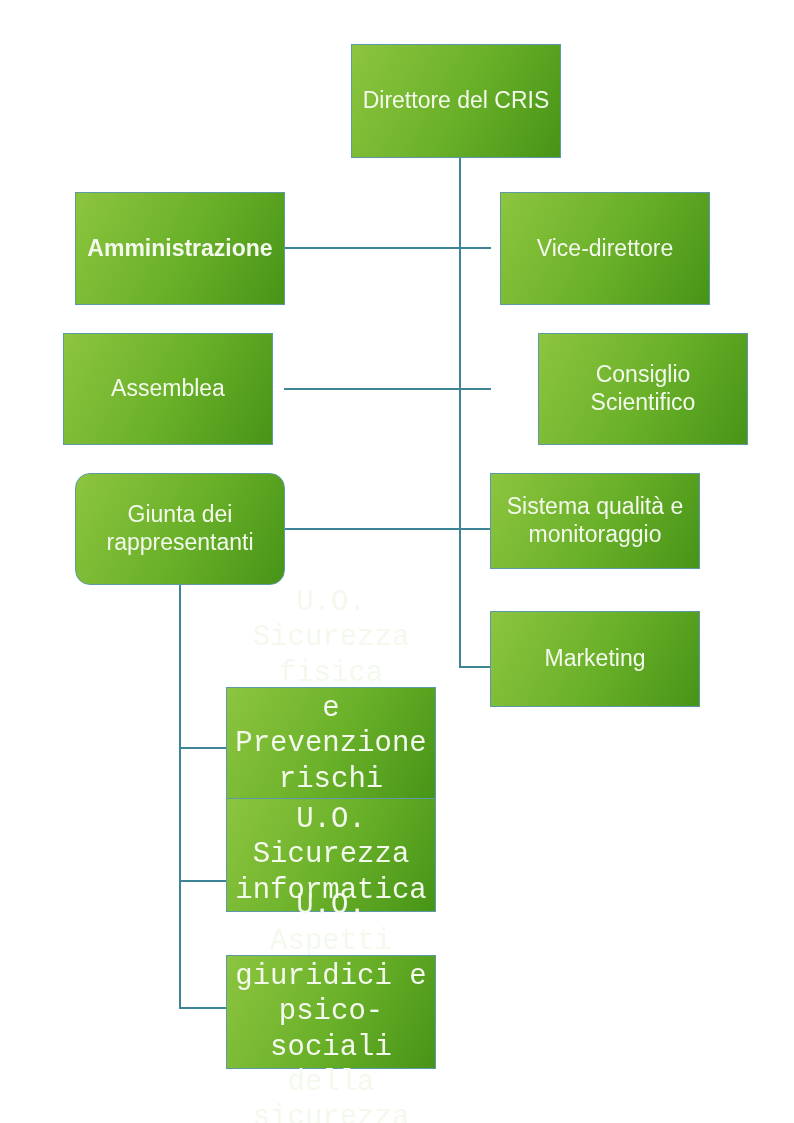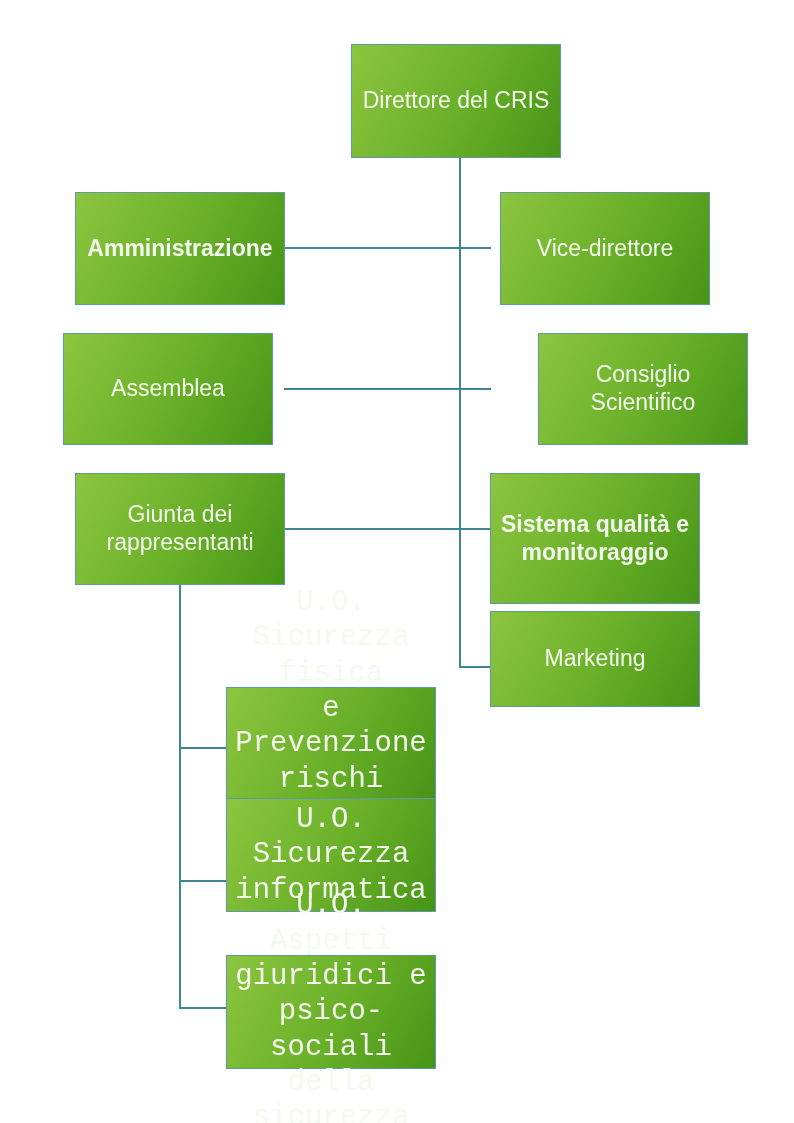--- a/index.html
+++ b/index.html
@@ -62,24 +62,24 @@
 
   <div class="node" style="left:75px;  top:192px; width:210px; height:113px;font-weight:bold;">Amministrazione</div>
 
   <div class="node" style="left:500px; top:192px; width:210px; height:113px;">Vice-direttore</div>
 
   <div class="node" style="left:63px;  top:333px; width:210px; height:112px;">Assemblea</div>
 
   <div class="node" style="left:490px; top:333px; width:210px; height:112px;margin-left:48px;">Consiglio
 Scientifico</div>
 
-  <div class="node" style="left:75px;  top:473px; width:210px; height:112px;">Giunta dei
+  <div class="node" style="left:75px;  top:473px; width:210px; height:112px;border-radius:15px;">Giunta dei
 rappresentanti</div>
 
-  <div class="node" style="left:490px; top:473px; width:210px; height:131px;font-weight:bold;">Sistema qualità e
+  <div class="node" style="left:490px; top:473px; width:210px; height:96px;">Sistema qualità e
 monitoraggio</div>
 
   <div class="node" style="left:490px; top:611px; width:210px; height:96px;">Marketing</div>
 
   <div class="node small" style="left:226px; top:687px; width:210px; height:114px;">U.O. Sicurezza fisica
 e Prevenzione
 rischi negli
 ambienti di lavoro</div>
 
   <div class="node small" style="left:226px; top:798px; width:210px; height:114px;">U.O. Sicurezza

